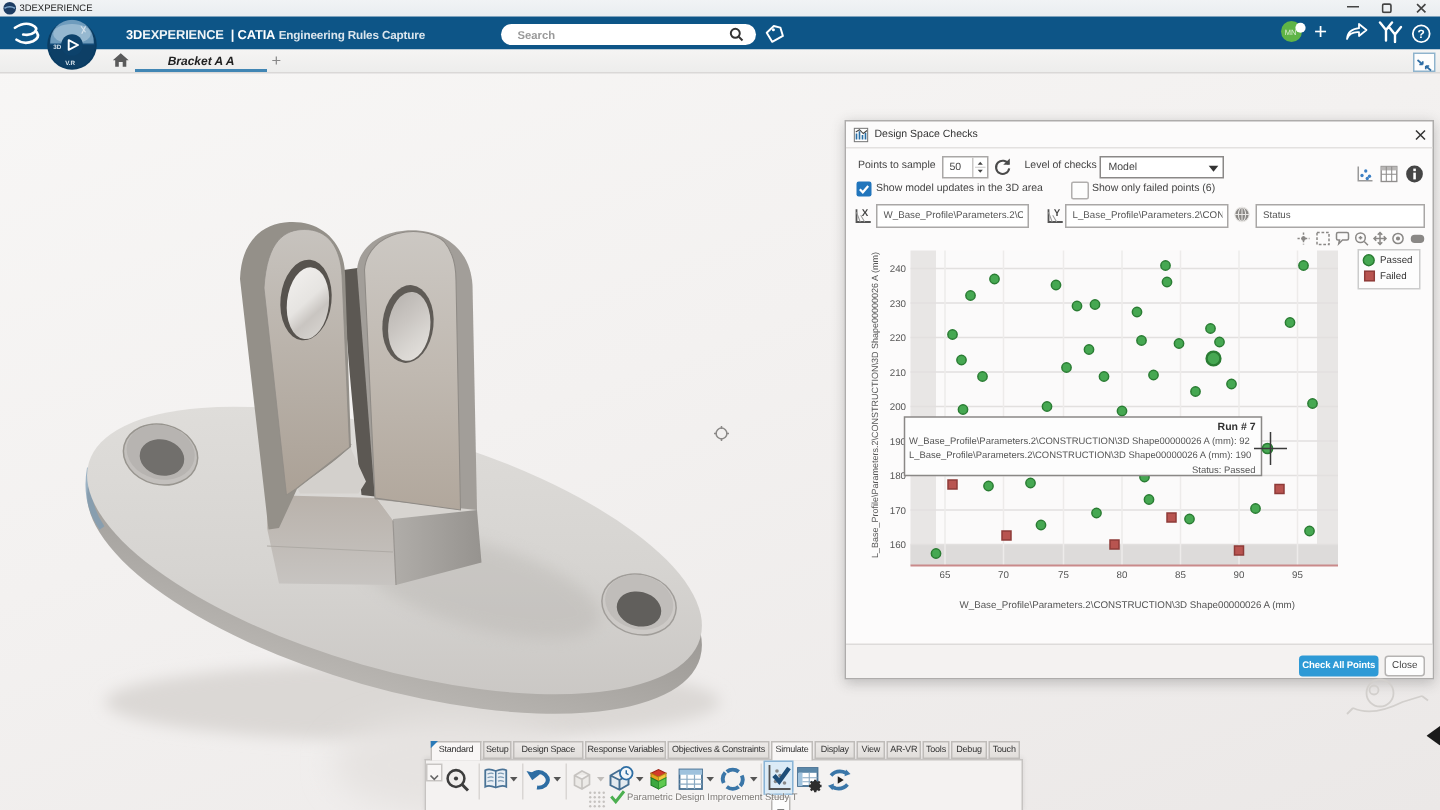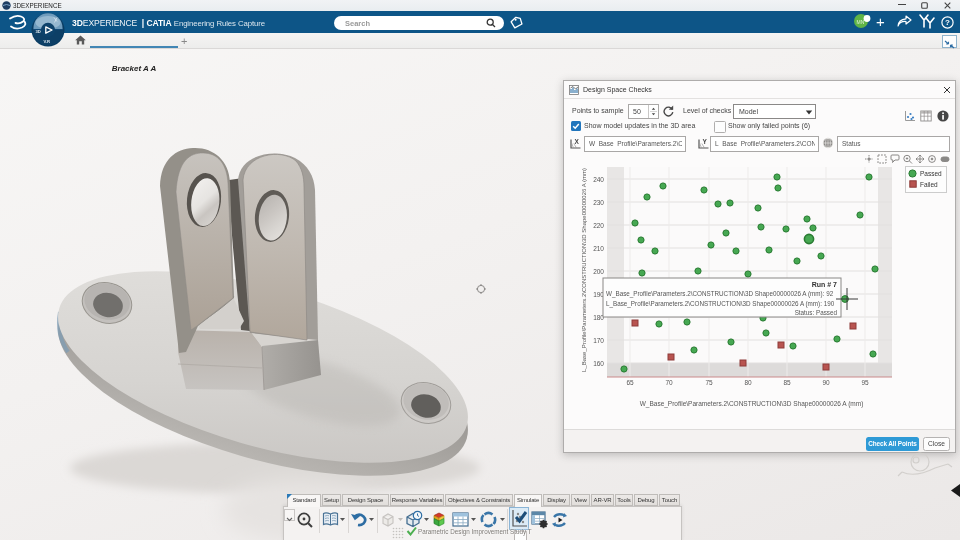--- a/index.html
+++ b/index.html
@@ -36,21 +36,21 @@
   <path d="M2 17 A15 15 0 0 0 32 17 Z" fill="#0d3f66"></path>
   <path d="M2.5 15 A14.5 14.8 0 0 1 31.5 15 L31.5 16 L2.5 16 Z" fill="#6f9cbd"></path>
   <ellipse cx="17" cy="9.5" rx="12.5" ry="6.5" fill="#9dbdd3" opacity="0.85"></ellipse>
   <circle cx="17" cy="17" r="7.2" fill="#0d426b"></circle>
   <path d="M14.8 13.8 L21 17 L14.8 20.2 Z" fill="none" stroke="#fff" stroke-width="1.3" stroke-linejoin="round"></path>
   <text x="4.5" y="19.5" font-size="4.2" fill="#dde8f0" font-weight="bold" font-family="Liberation Sans">3D</text>
   <text x="12.5" y="30" font-size="4.2" fill="#dde8f0" font-weight="bold" font-family="Liberation Sans">V.R</text>
   <path d="M23 4.5 L26 8.5 M26 4.5 L23.5 9.5" stroke="#d5e2ec" stroke-width="0.8" fill="none"></path>
 </svg>
 
-<div class="abs" style="left:72px;top:17.5px;font-size:8.6px;color:#fff;white-space:nowrap;letter-spacing:-0.1px;">
+<div class="abs" style="left:84px;top:17.5px;font-size:8.6px;color:#fff;white-space:nowrap;letter-spacing:-0.1px;font-weight:bold;">
   <b>3D</b><span style="opacity:.93">EXPERIENCE</span> <b>&nbsp;|&nbsp;CATIA</b> <span style="font-size:7.8px;opacity:.85">Engineering Rules Capture</span>
 </div>
 
 <div class="abs" style="left:334px;top:15.5px;width:170px;height:14.5px;background:#fff;border-radius:8px;">
   <div class="abs" style="left:11px;top:3.2px;font-size:7.5px;color:#999;font-weight:bold;">Search</div>
   <svg class="abs" style="left:152px;top:2.5px" width="10" height="10" viewBox="0 0 10 10">
       <circle cx="4.2" cy="4.2" r="3" fill="none" stroke="#333" stroke-width="1.3"></circle>
       <path d="M6.5 6.5 L9 9" stroke="#333" stroke-width="1.3"></path>
     </svg>
 </div>
@@ -74,21 +74,21 @@
 </svg>
 <svg class="abs" style="left:941px;top:16px" width="13" height="13" viewBox="0 0 13 13">
   <circle cx="6.5" cy="6.5" r="5.6" fill="none" stroke="#fff" stroke-width="1.2"></circle>
   <text x="4" y="9.4" font-size="8" fill="#fff" font-family="Liberation Sans" font-weight="bold">?</text>
 </svg>
 
 <div class="abs" style="left:0;top:33px;width:960px;height:15px;background:linear-gradient(#f5f4f3,#ededec);border-bottom:1px solid #dad8d7;"></div>
 <svg class="abs" style="left:75px;top:35px" width="11" height="10" viewBox="0 0 11 10">
     <path d="M5.5 0.5 L10.8 5.2 L9.2 5.2 L9.2 9.5 L6.8 9.5 L6.8 6.3 L4.2 6.3 L4.2 9.5 L1.8 9.5 L1.8 5.2 L0.2 5.2 Z" fill="#5a5a5a"></path>
   </svg>
-<div class="abs" style="left:90px;top:35.5px;width:88px;text-align:center;font-size:8px;font-weight:bold;font-style:italic;color:#222;margin-top:28px;">Bracket A A</div>
+<div class="abs" style="left:90px;top:35.5px;width:88px;text-align:center;font-size:8px;font-weight:bold;font-style:italic;color:#222;">Bracket A A</div>
 <div class="abs" style="left:90px;top:45.5px;width:88px;height:2px;background:#4186b4;"></div>
 <div class="abs" style="left:181px;top:34.5px;font-size:11px;color:#888;font-weight:300;">+</div>
 
 <div class="abs" style="left:942px;top:35px;width:13px;height:11px;background:#fdfdfd;border:1px solid #8fb3cc;">
   <svg width="13" height="11" viewBox="0 0 13 11">
       <path d="M2 2 L5.5 5 M5.5 5 L5.5 2.8 M5.5 5 L3.2 5 M11 9 L7.5 6 M7.5 6 L7.5 8.2 M7.5 6 L9.8 6" stroke="#2e6da4" stroke-width="1.1" fill="none"></path>
     </svg>
 </div>
 
 <svg class="abs" style="left:0;top:0" width="960" height="540" viewBox="0 0 960 540">

